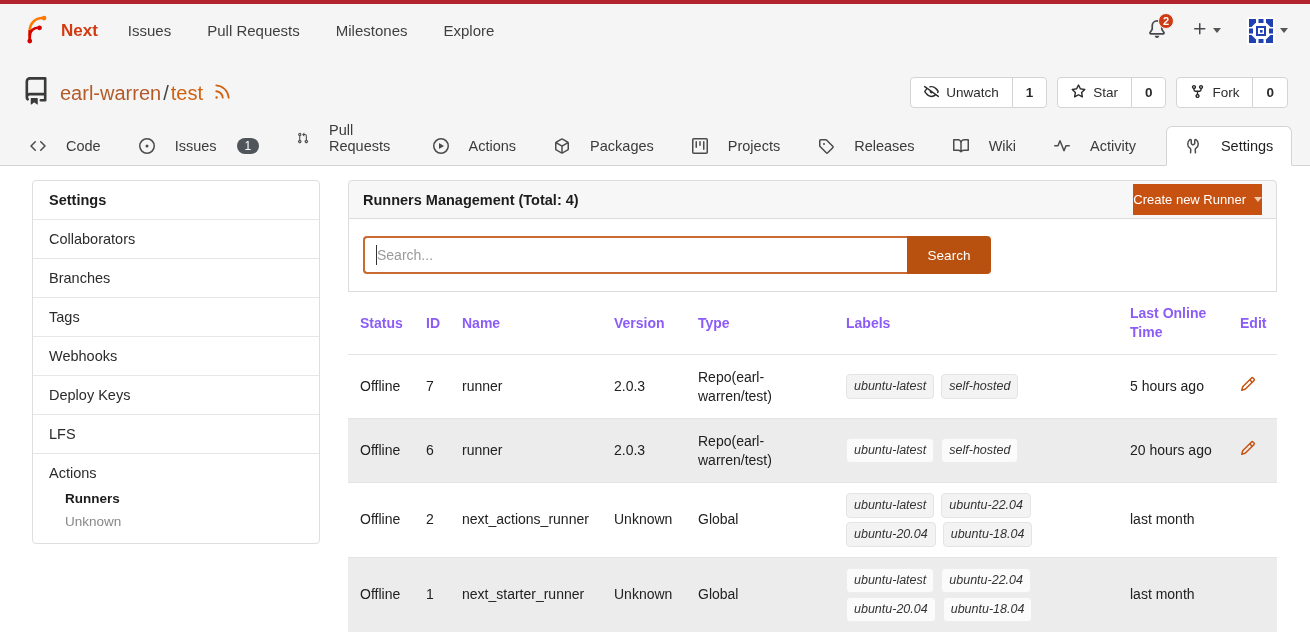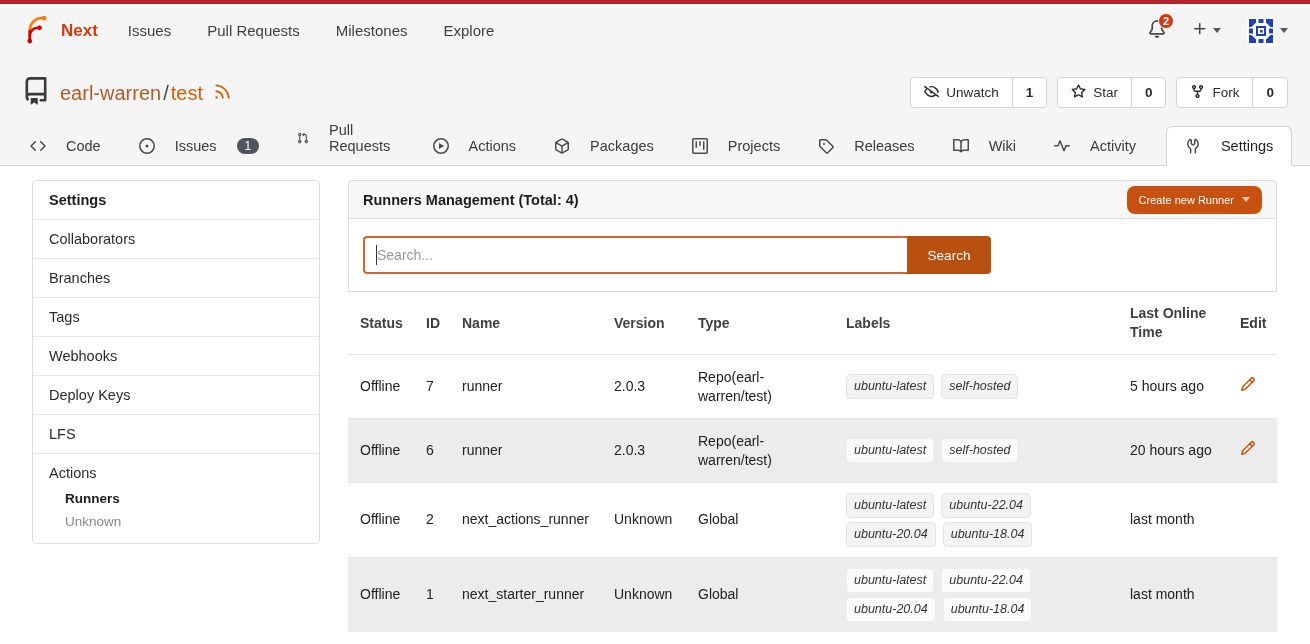--- a/index.html
+++ b/index.html
@@ -65,21 +65,21 @@
   .sub-item.active { color:#1c1c1c; font-weight:bold; }
 
   .main-panel { flex:1; }
   .panel-header {
     display:flex; align-items:center; background:#f7f7f7;
     border:1px solid #dcdcdc; border-radius:4px 4px 0 0; padding:4px 14px; height:39px;
   }
   .panel-title { font-weight:bold; font-size:14.5px; color:#1d1d1d; }
   .create-btn {
     margin-left:auto; background:var(--primary,#c75110); color:#fff; border:none;
-    font-size:11px; padding:8px 12px; border-radius:8px; display:flex; align-items:center; gap:8px;
+    font-size:13px; padding:8px 0; border-radius:0; display:flex; align-items:center; gap:8px;
     cursor:pointer; font-family:inherit;
   }
   .create-btn .caret { border-top-color:#f3c9ae; }
   .panel-search { border:1px solid #dcdcdc; border-top:none; background:#fff; padding:17px 14px; }
   .search-group { display:flex; width:628px; position:relative; }
   .search-input {
     flex:1; border:2px solid #ca6a33; border-right:none; border-radius:4px 0 0 4px;
     padding:8px 12px; font-size:14px; font-family:inherit; outline:none; color:#ef4444; height:38px;
   }
   .search-input::placeholder { color:#9a9a9a; }
@@ -88,21 +88,21 @@
     width:84px; background:var(--primary-dark,#b8500f); color:#fff; border:none;
     border-radius:0 4px 4px 0; font-size:13.5px; cursor:pointer; font-family:inherit; height:38px;
   }
 
   
   .runner-table { width:100%; }
   .trow, .thead {
     display:grid; grid-template-columns:66px 36px 152px 84px 148px 284px 110px 1fr;
     padding-left:12px; align-items:center; min-height:64px;
   }
-  .thead { min-height:62px; font-weight:bold; color:#404040; }
+  .thead { min-height:62px; font-weight:bold; color:#8b5cf6; }
   .trow { border-top:1px solid #e4e4e4; }
   .trow.alt { background:var(--row-alt,#ececec); }
   .td, .th { padding:8px 10px 8px 0; line-height:1.35; overflow-wrap:break-word; }
   .labels-wrap { display:flex; flex-wrap:wrap; max-width:218px;font-style:italic; }
   .chip {
     display:inline-block; padding:3px 7px; margin:2px 7px 2px 0; font-size:12.5px;
     border-radius:4px; background:#f3f3f3; border:1px solid #e4e4e4; color:#333; white-space:nowrap;
   }
   .trow.alt .chip { background:#fbfbfb; border-color:#ededed; }
   .pencil { cursor:pointer; display:inline-flex; }

